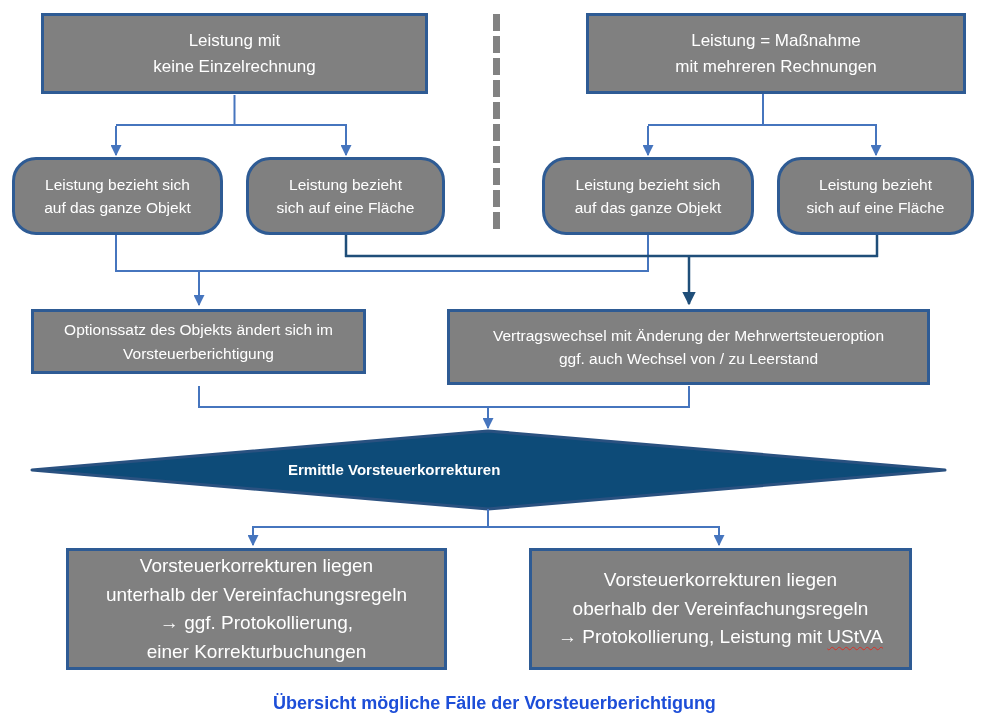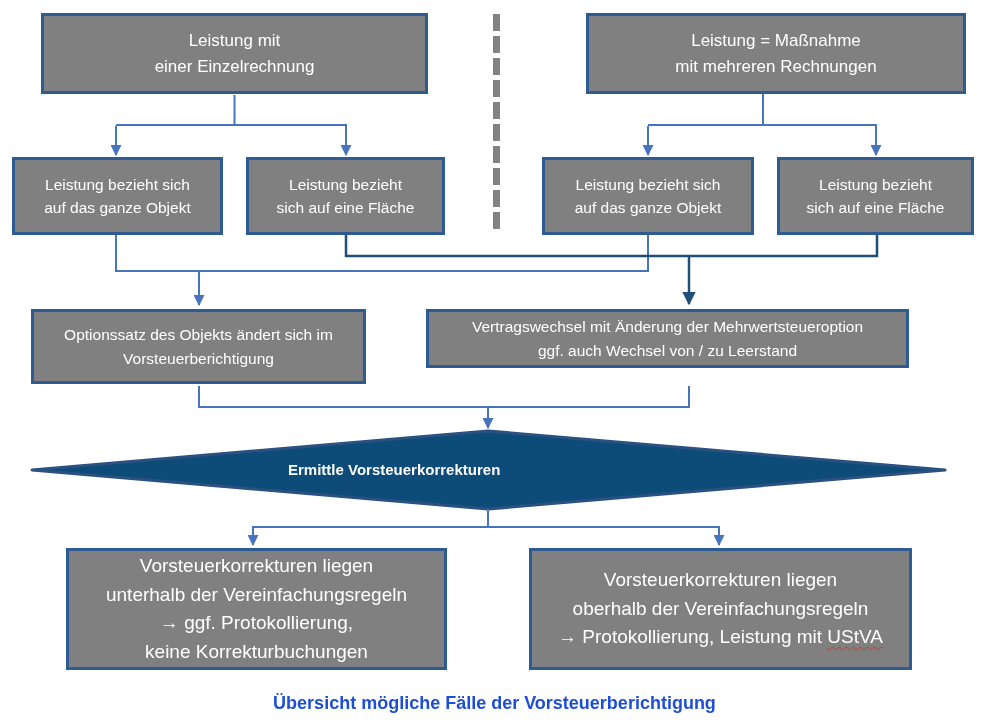--- a/index.html
+++ b/index.html
@@ -29,21 +29,21 @@
     color: #ffffff;
     display: flex;
     flex-direction: column;
     justify-content: center;
     align-items: center;
     text-align: center;
     line-height: 1.5;
   }
   .node .ln { display: block; white-space: nowrap; }
   .top-node    { font-size: 17px; }
-  .mid-node    { font-size: 15.5px; }
+  .mid-node    { font-size: 15.5px; border-radius: 24px; }
   .row3-node   { font-size: 15.5px; }
   .bottom-node { font-size: 19px; }
   .bottom-node .bold { font-weight: normal; }
   .wavy {
     text-decoration-line: underline;
     text-decoration-style: wavy;
     text-decoration-color: #d93025;
     text-decoration-thickness: 1px;
     text-underline-offset: 3px;
   }
@@ -125,21 +125,21 @@
     <g stroke="#4675BE" stroke-width="2" fill="none">
       <path d="M488,509 V528"></path>
       <path d="M252,527 H720"></path>
       <path d="M253,528 V545" marker-end="url(#arrBlue)"></path>
       <path d="M719,528 V545" marker-end="url(#arrBlue)"></path>
     </g>
   </svg>
 
   <div class="node top-node" style="left:41px; top:13px; width:387px; height:81px;">
     <span class="ln">Leistung mit</span>
-    <span class="ln">einer Einzelrechnung</span>
+    <span class="ln">keine Einzelrechnung</span>
   </div>
 
   <div class="node top-node" style="left:574px; top:13px; width:380px; height:81px;margin-left:12px;">
     <span class="ln">Leistung = Maßnahme</span>
     <span class="ln">mit mehreren Rechnungen</span>
   </div>
 
   <div class="node mid-node" style="left:12px; top:157px; width:211px; height:78px;">
     <span class="ln">Leistung bezieht sich</span>
     <span class="ln">auf das ganze Objekt</span>
@@ -153,37 +153,37 @@
   <div class="node mid-node" style="left:542px; top:157px; width:212px; height:78px;">
     <span class="ln">Leistung bezieht sich</span>
     <span class="ln">auf das ganze Objekt</span>
   </div>
 
   <div class="node mid-node" style="left:777px; top:157px; width:197px; height:78px;">
     <span class="ln">Leistung bezieht</span>
     <span class="ln">sich auf eine Fläche</span>
   </div>
 
-  <div class="node row3-node" style="left:31px; top:309px; width:335px; height:75px;">
+  <div class="node row3-node" style="left:31px; top:309px; width:335px; height:65px;">
     <span class="ln">Optionssatz des Objekts ändert sich im</span>
     <span class="ln">Vorsteuerberichtigung</span>
   </div>
 
-  <div class="node row3-node" style="left:426px; top:309px; width:483px; height:59px;">
+  <div class="node row3-node" style="left:447px; top:309px; width:483px; height:76px;">
     <span class="ln">Vertragswechsel mit Änderung der Mehrwertsteueroption</span>
     <span class="ln">ggf. auch Wechsel von / zu Leerstand</span>
   </div>
 
   <div id="decision-label">Ermittle Vorsteuerkorrekturen</div>
 
   <div class="node bottom-node" style="left:66px; top:548px; width:381px; height:122px;">
     <span class="ln">Vorsteuerkorrekturen liegen</span>
     <span class="ln">unterhalb der Vereinfachungsregeln</span>
     <span class="ln bold">→ ggf. Protokollierung,</span>
-    <span class="ln bold">keine Korrekturbuchungen</span>
+    <span class="ln bold">einer Korrekturbuchungen</span>
   </div>
 
   <div class="node bottom-node" style="left:529px; top:548px; width:383px; height:122px;">
     <span class="ln">Vorsteuerkorrekturen liegen</span>
     <span class="ln">oberhalb der Vereinfachungsregeln</span>
     <span class="ln bold"><span>→ Protokollierung, Leistung mit </span><span class="wavy">UStVA</span></span>
   </div>
 
   <div id="caption">Übersicht mögliche Fälle der Vorsteuerberichtigung</div>
 

